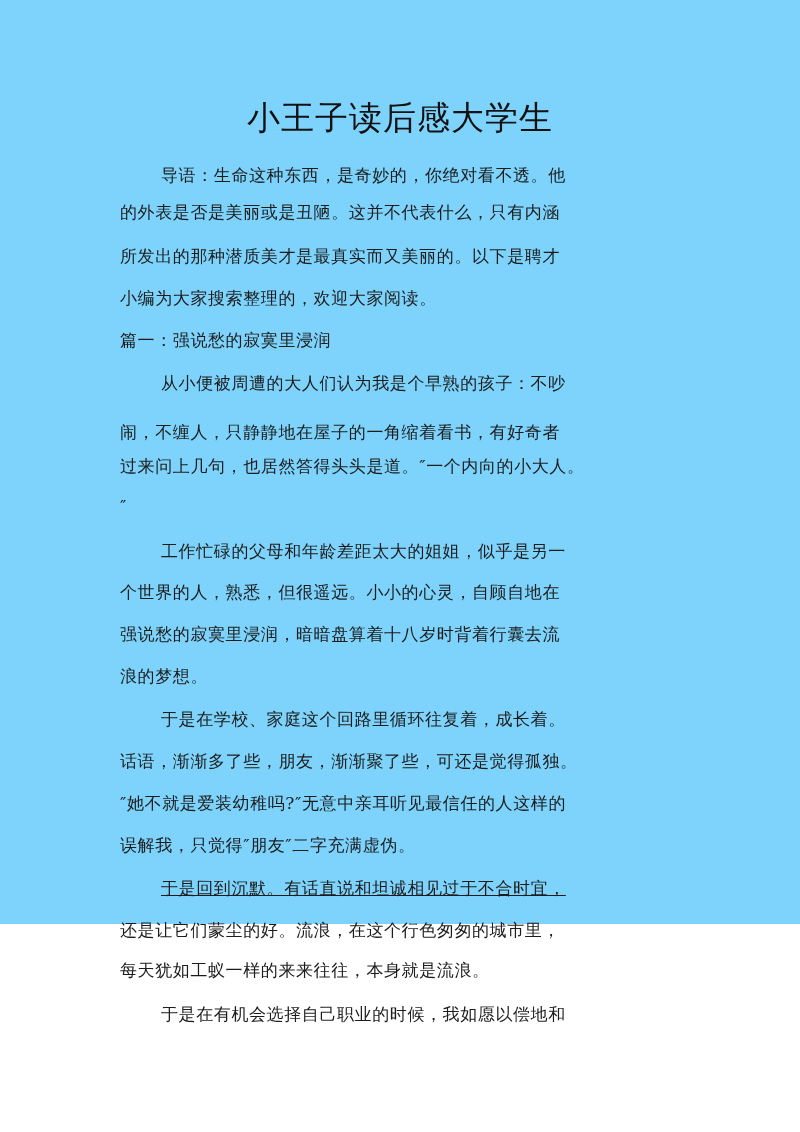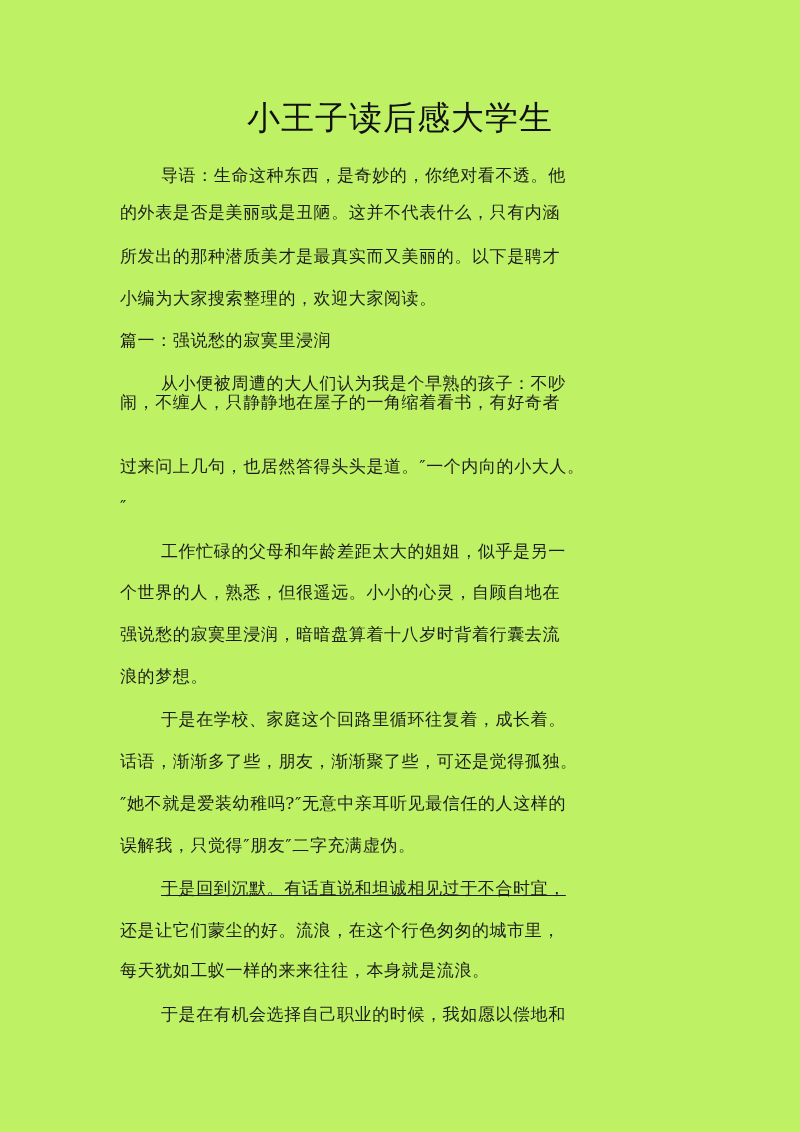--- a/index.html
+++ b/index.html
@@ -12,22 +12,22 @@
       height: 1132px;
       position: relative;
       overflow: hidden;
       font-family: "DejaVu Serif", "Liberation Serif", serif;
       color: #1a1a1a;
     }
     .page {
       position: absolute;
       left: 0; top: 0;
       width: 800px;
-      height: 1132px;
-      background: #bef264;
+      height: 924px;
+      background: #7dd3fc;
     }
     .title {
       position: absolute;
       left: 0;
       width: 800px;
       top: 96px;
       text-align: center;
       font-size: 33px;
       line-height: 44px;
       font-family: "DejaVu Sans", "Liberation Sans", sans-serif;
@@ -50,21 +50,21 @@
 
 <div class="page">
   <div class="title">小王子读后感大学生</div>
   <div id="lines">
       <div class="line indent" style="top: 161px;">导语：生命这种东西，是奇妙的，你绝对看不透。他</div>
       <div class="line" style="top: 198px;">的外表是否是美丽或是丑陋。这并不代表什么，只有内涵</div>
       <div class="line" style="top: 242px;">所发出的那种潜质美才是最真实而又美丽的。以下是聘才</div>
       <div class="line" style="top: 284px;">小编为大家搜索整理的，欢迎大家阅读。</div>
       <div class="line" style="top: 326px;">篇一：强说愁的寂寞里浸润</div>
       <div class="line indent" style="top: 369px;">从小便被周遭的大人们认为我是个早熟的孩子：不吵</div>
-      <div class="line" style="top: 388px;">闹，不缠人，只静静地在屋子的一角缩着看书，有好奇者</div>
+      <div class="line" style="top: 418px;">闹，不缠人，只静静地在屋子的一角缩着看书，有好奇者</div>
       <div class="line" style="top: 452px;">过来问上几句，也居然答得头头是道。″一个内向的小大人。</div>
       <div class="line" style="top: 492px;">″</div>
       <div class="line indent" style="top: 537px;">工作忙碌的父母和年龄差距太大的姐姐，似乎是另一</div>
       <div class="line" style="top: 578px;">个世界的人，熟悉，但很遥远。小小的心灵，自顾自地在</div>
       <div class="line" style="top: 620px;">强说愁的寂寞里浸润，暗暗盘算着十八岁时背着行囊去流</div>
       <div class="line" style="top: 662px;">浪的梦想。</div>
       <div class="line indent" style="top: 705px;">于是在学校、家庭这个回路里循环往复着，成长着。</div>
       <div class="line" style="top: 747px;">话语，渐渐多了些，朋友，渐渐聚了些，可还是觉得孤独。</div>
       <div class="line" style="top: 789px;">″她不就是爱装幼稚吗?″无意中亲耳听见最信任的人这样的</div>
       <div class="line" style="top: 831px;">误解我，只觉得″朋友″二字充满虚伪。</div>

